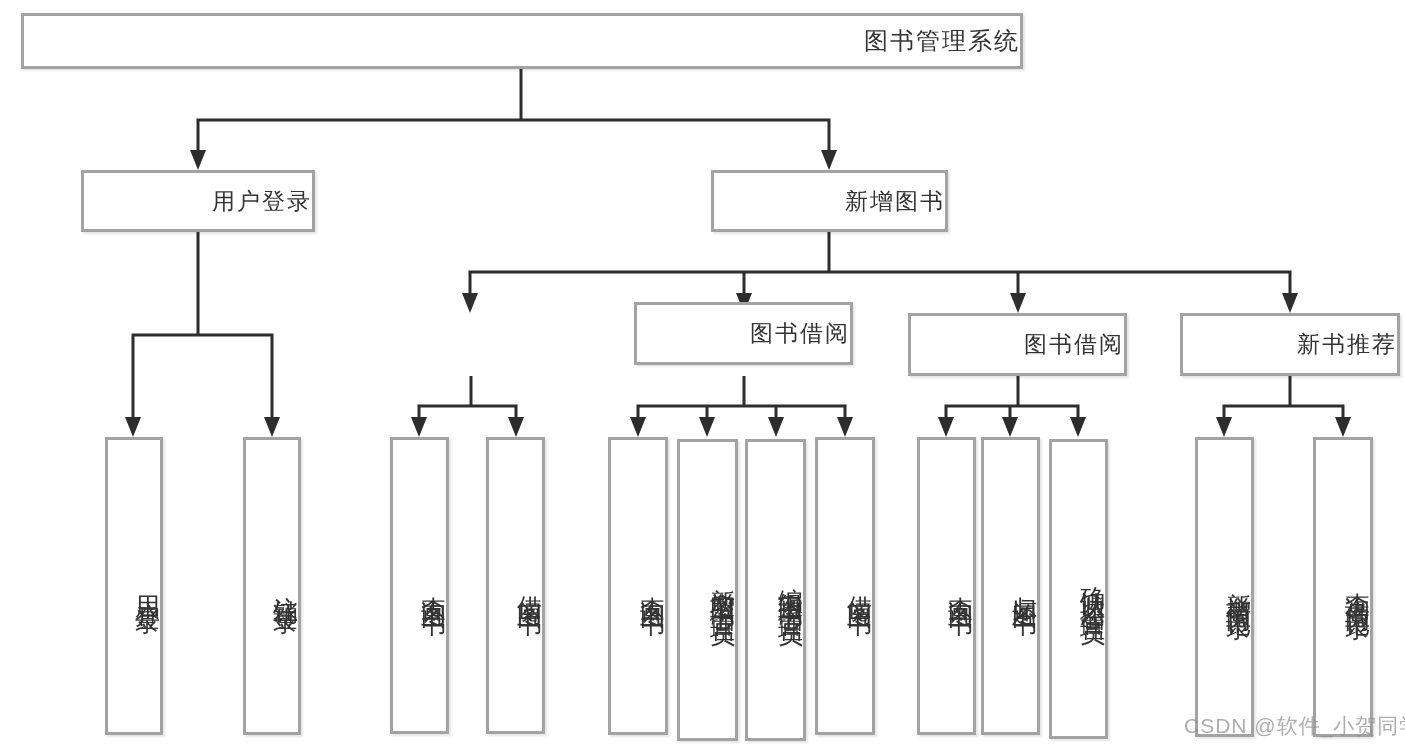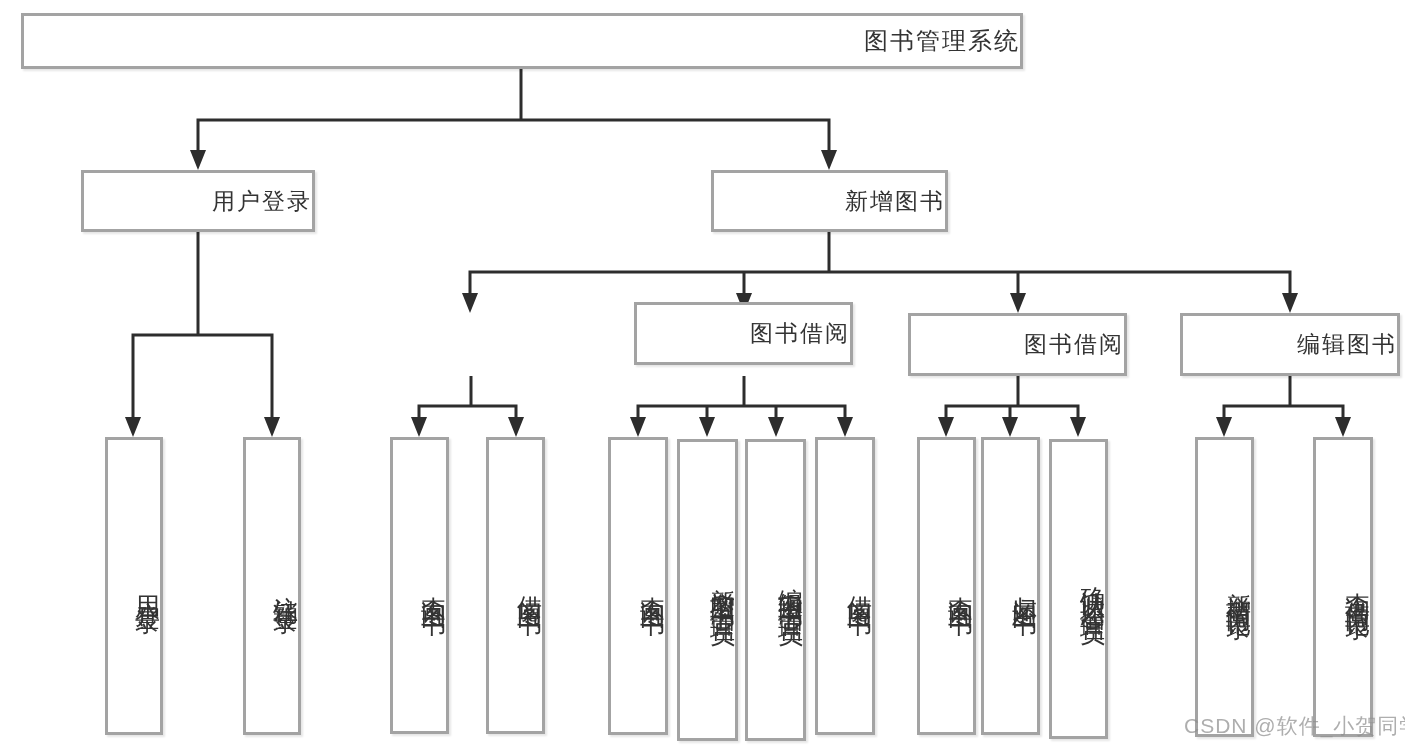--- a/index.html
+++ b/index.html
@@ -95,21 +95,21 @@
     <span class="h-label">新增图书</span>
   </div>
 
   <div class="box" style="left:634px; top:302px; width:219px; height:63px;">
     <span class="h-label">图书借阅</span>
   </div>
   <div class="box" style="left:908px; top:313px; width:219px; height:63px;">
     <span class="h-label">图书借阅</span>
   </div>
   <div class="box" style="left:1180px; top:313px; width:220px; height:63px;">
-    <span class="h-label">编辑图书</span>
+    <span class="h-label">新书推荐</span>
   </div>
 
   <div class="box" style="left:105px; top:437px; width:58px; height:298px;">
     <span class="v-label">用户登录</span>
   </div>
   <div class="box" style="left:243px; top:437px; width:58px; height:298px;">
     <span class="v-label">注销登录</span>
   </div>
 
   <div class="box" style="left:390px; top:437px; width:59px; height:297px;">

